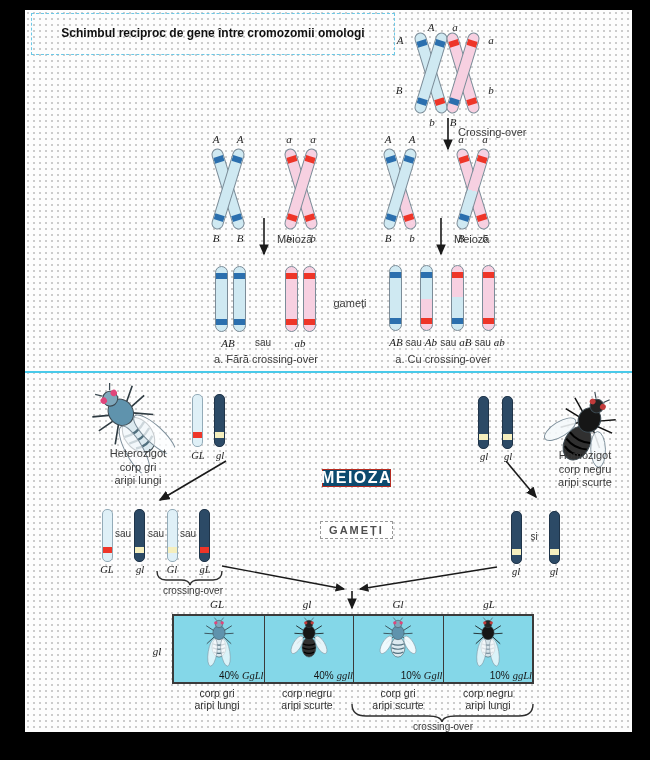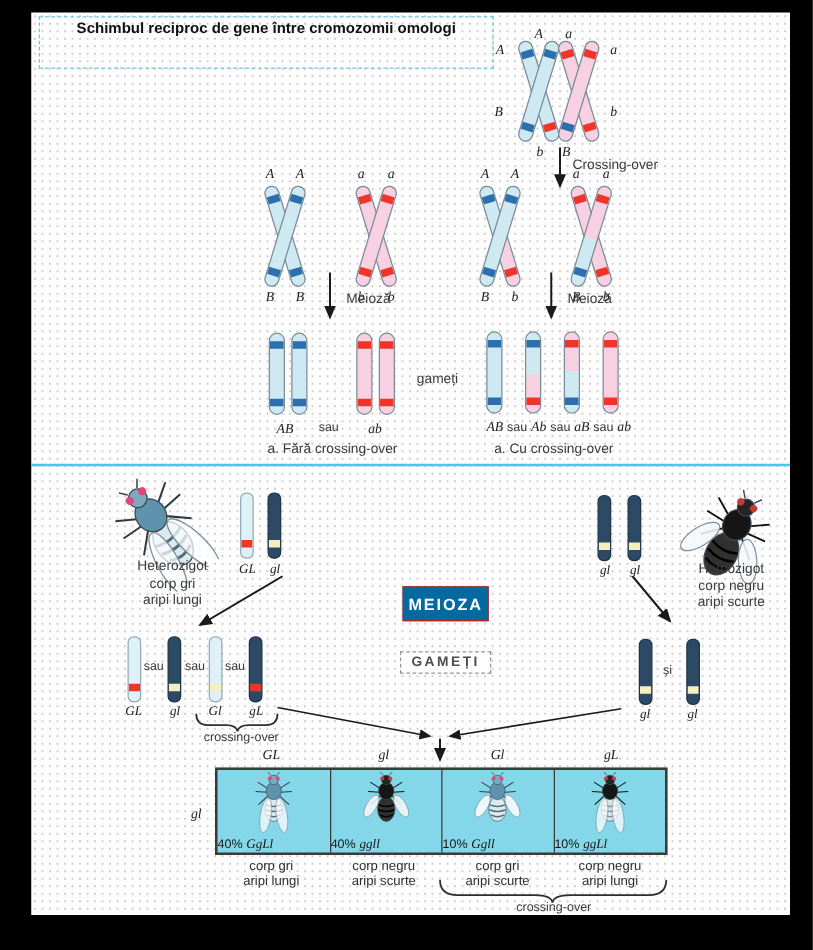--- a/index.html
+++ b/index.html
@@ -3,21 +3,21 @@
 <meta charset="utf-8">
 <style>
   html,body { margin:0; padding:0; background:#000; }
   .stage { position:relative; width:650px; height:760px; background:#000; overflow:hidden;
            font-family:"Liberation Sans", sans-serif; }
   .panel { position:absolute; left:25px; top:10px; width:607px; height:722px;
            background-color:#fdfdfd;
            background-image: radial-gradient(#cccccc 0.8px, rgba(0,0,0,0) 0.9px);
            background-size:6px 6px; }
   .ttl { position:absolute; left:31px; top:13px; width:362px; height:40px;
-         border:1px dashed #6cc8e6; display:flex; flex-direction:row; justify-content:center;
+         border:1px dashed #6cc8e6; display:flex; flex-direction:column; justify-content:center;
          text-align:center; font-weight:bold; font-size:12px; line-height:1.45; color:#101010; }
   
   .lbl { position:absolute; transform:translateX(-50%); font:italic 11px "Liberation Serif", serif;
          color:#1c1c1c; white-space:nowrap; }
   .lbl.sm { font-size:10.5px; }
   
   .cap { position:absolute; transform:translateX(-50%); font-size:11px; color:#3a3a3a; white-space:nowrap; }
   .capL { position:absolute; font-size:11px; color:#3a3a3a; white-space:nowrap; }
   .cap.sm,.capL.sm { font-size:10px; }
   .txtblock { position:absolute; transform:translateX(-50%); text-align:center; font-size:11px;
@@ -32,33 +32,33 @@
   .xr { position:absolute; left:17px; top:-3px; width:12px; height:84px; border:1px solid #7b8c98;
         border-radius:6px; box-sizing:border-box; overflow:hidden; }
   .xr.r1 { transform:rotate(-17deg); }
   .xr.r2 { transform:rotate(17deg); }
   
   .rodb { position:absolute; width:11px; height:53px; border:1px solid #5d6f80; border-radius:5px;
           box-sizing:border-box; overflow:hidden; }
   .navy { background:#2c4a66; border-color:#1f3449; }
   .lite { background:#dff0f7; border-color:#93abb8; }
   
-  .meioza { position:absolute; left:322px; top:469px; width:69px; height:28px; background:#0369a1;
-            border:1px solid #b52b20; color:#fff; font-weight:bold; font-size:13px; letter-spacing:1.5px;
+  .meioza { position:absolute; left:322px; top:469px; width:69px; height:18px; background:#0c4a6e;
+            border:1px solid #b52b20; color:#fff; font-weight:bold; font-size:16px; letter-spacing:1.5px;
             display:flex; align-items:center; justify-content:center; box-sizing:border-box; }
   .gameti { position:absolute; left:320px; top:521px; width:73px; height:18px; background:#ffffff;
             border:1px dashed #979797; color:#4e4e4e; font-weight:bold; font-size:11px; letter-spacing:2px;
             display:flex; align-items:center; justify-content:center; box-sizing:border-box; }
   
   .ftable { position:absolute; left:172px; top:614px; width:362px; height:70px;
             display:grid; grid-template-columns:repeat(4,1fr); border:2px solid #3a3a3a;
             box-sizing:border-box; background:#84d7e8; }
   .fcell { position:relative; border-left:1.5px solid #3a3a3a; display:flex; justify-content:center; }
   .fcell:first-child { border-left:none; }
-  .fcell .pct { position:absolute; bottom:1px; left:0; right:0; text-align:left; font-size:10px; color:#161616; }
+  .fcell .pct { position:absolute; bottom:1px; left:0; right:0; text-align:right; font-size:10px; color:#161616; }
   .gt { font:italic 10.5px "Liberation Serif", serif; margin-left:3px; }
   .flysvg { display:block; }
   .ov { position:absolute; left:0; top:0; pointer-events:none; }
 </style>
 </head>
 <body>
 
 <div class="stage">
   <div class="panel"></div>
 

